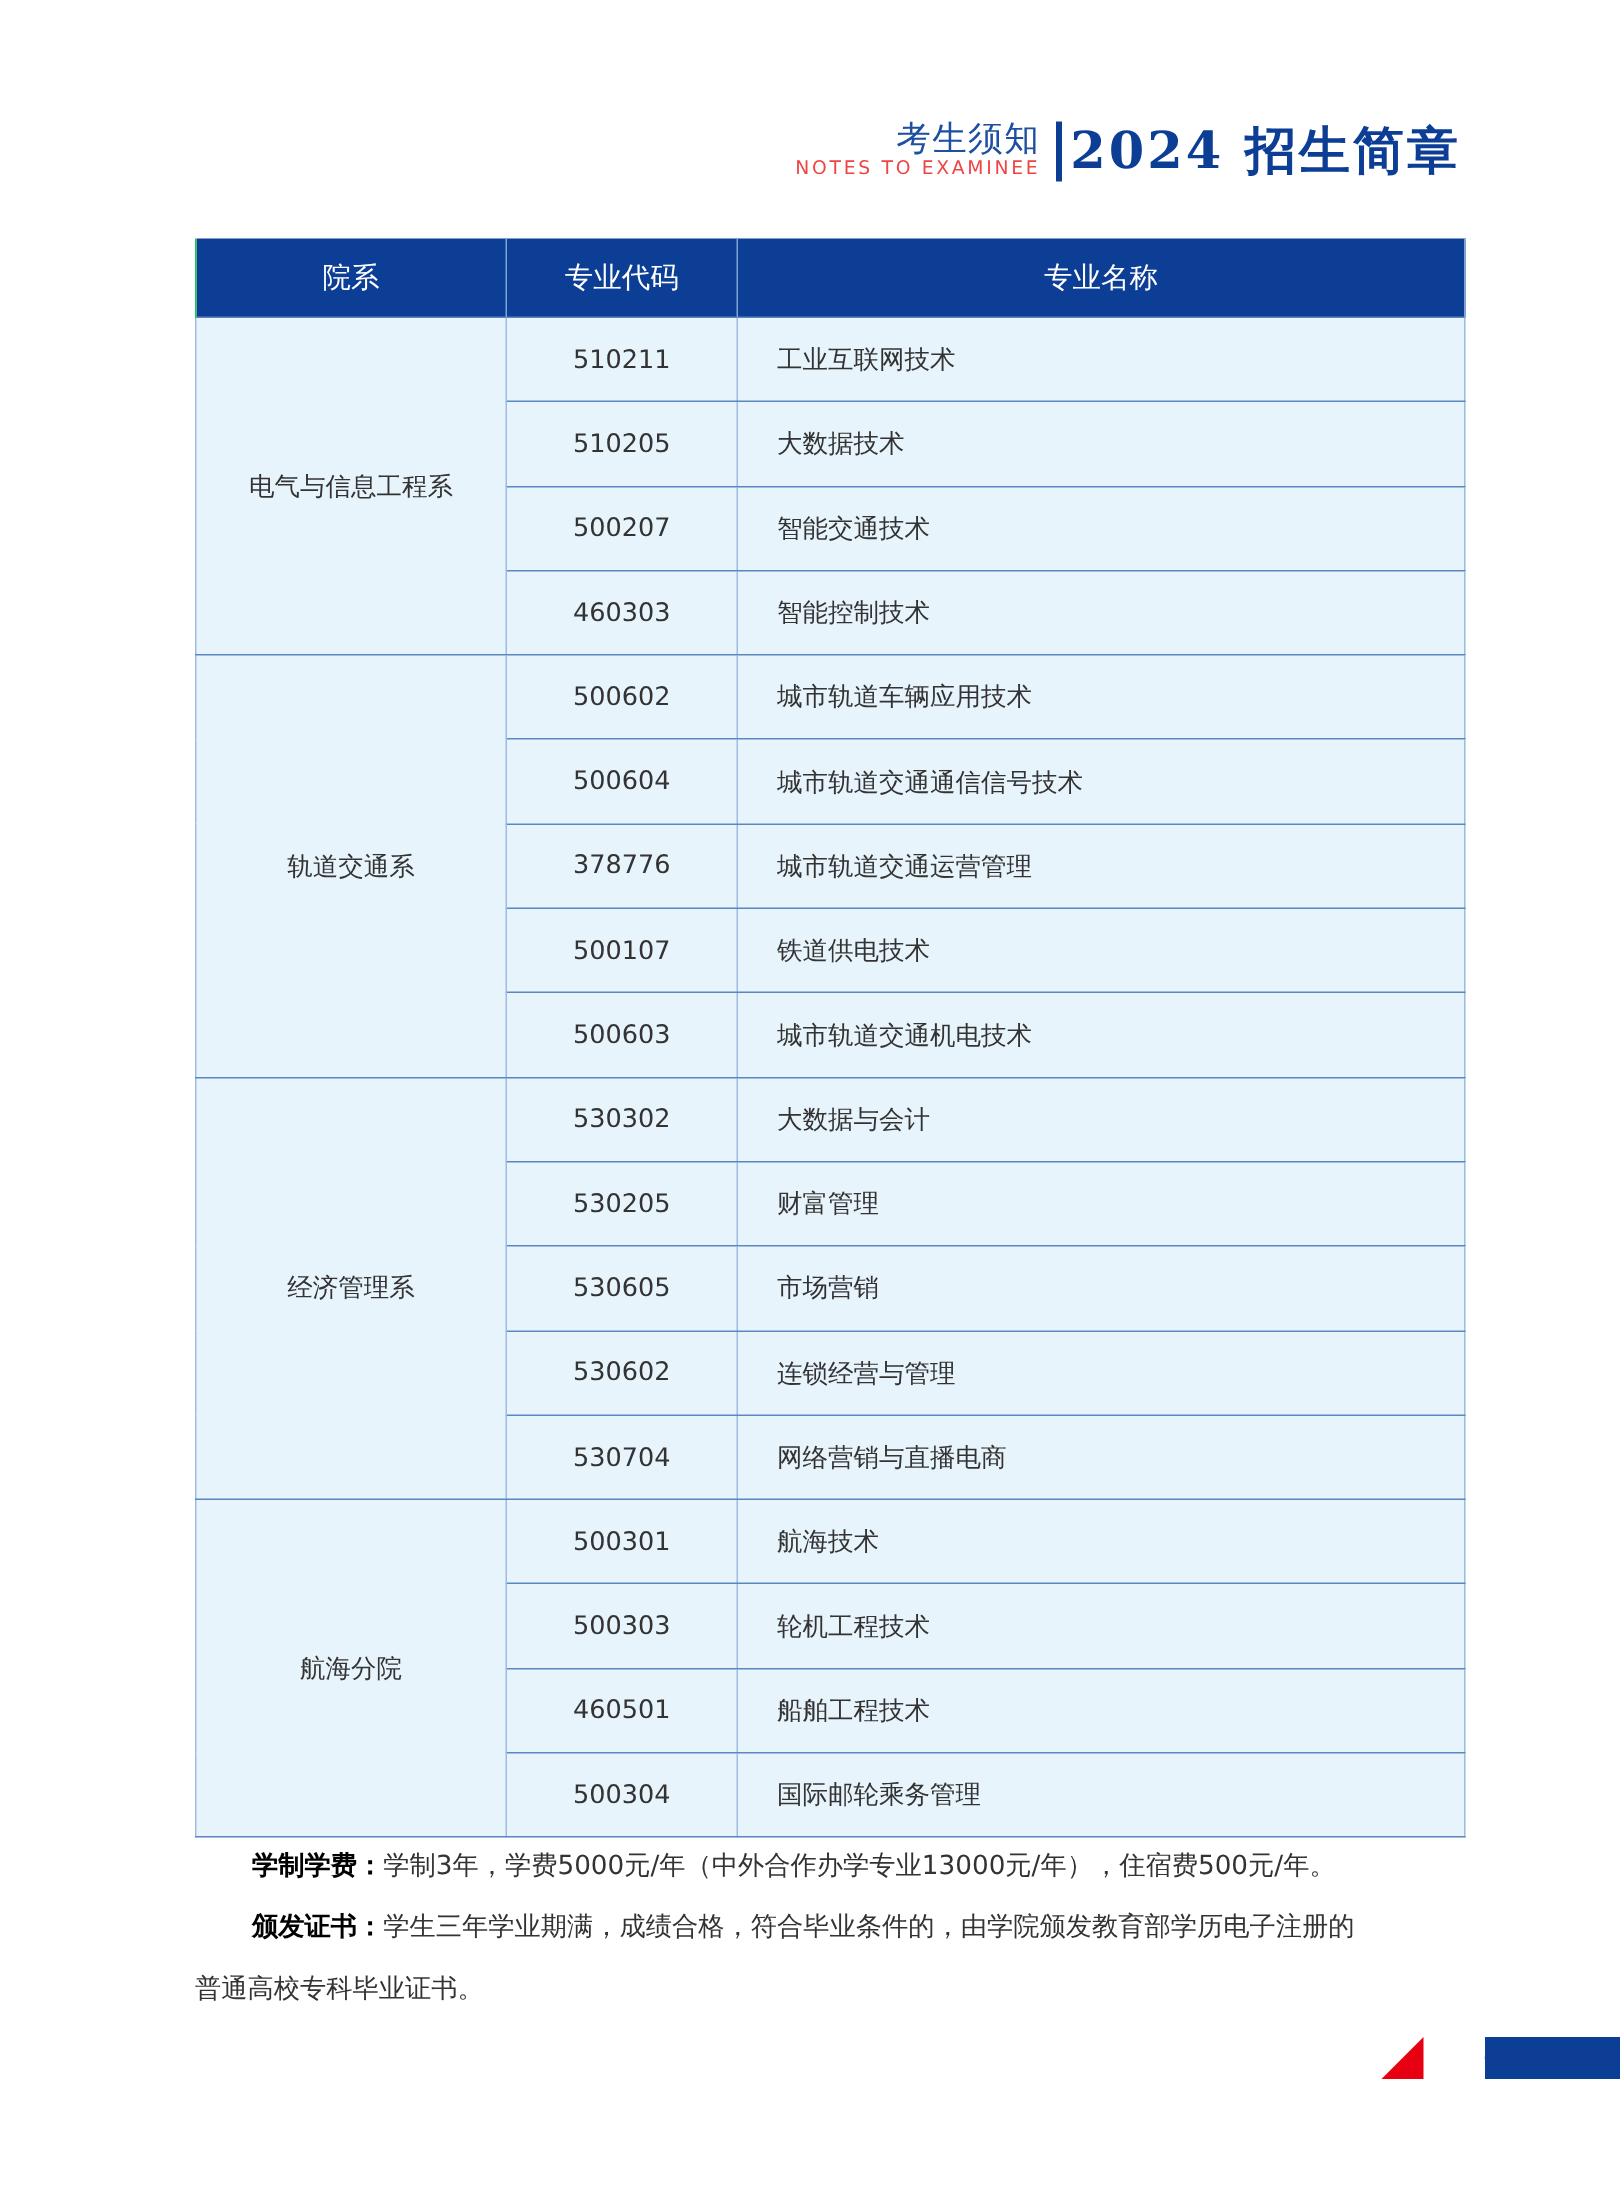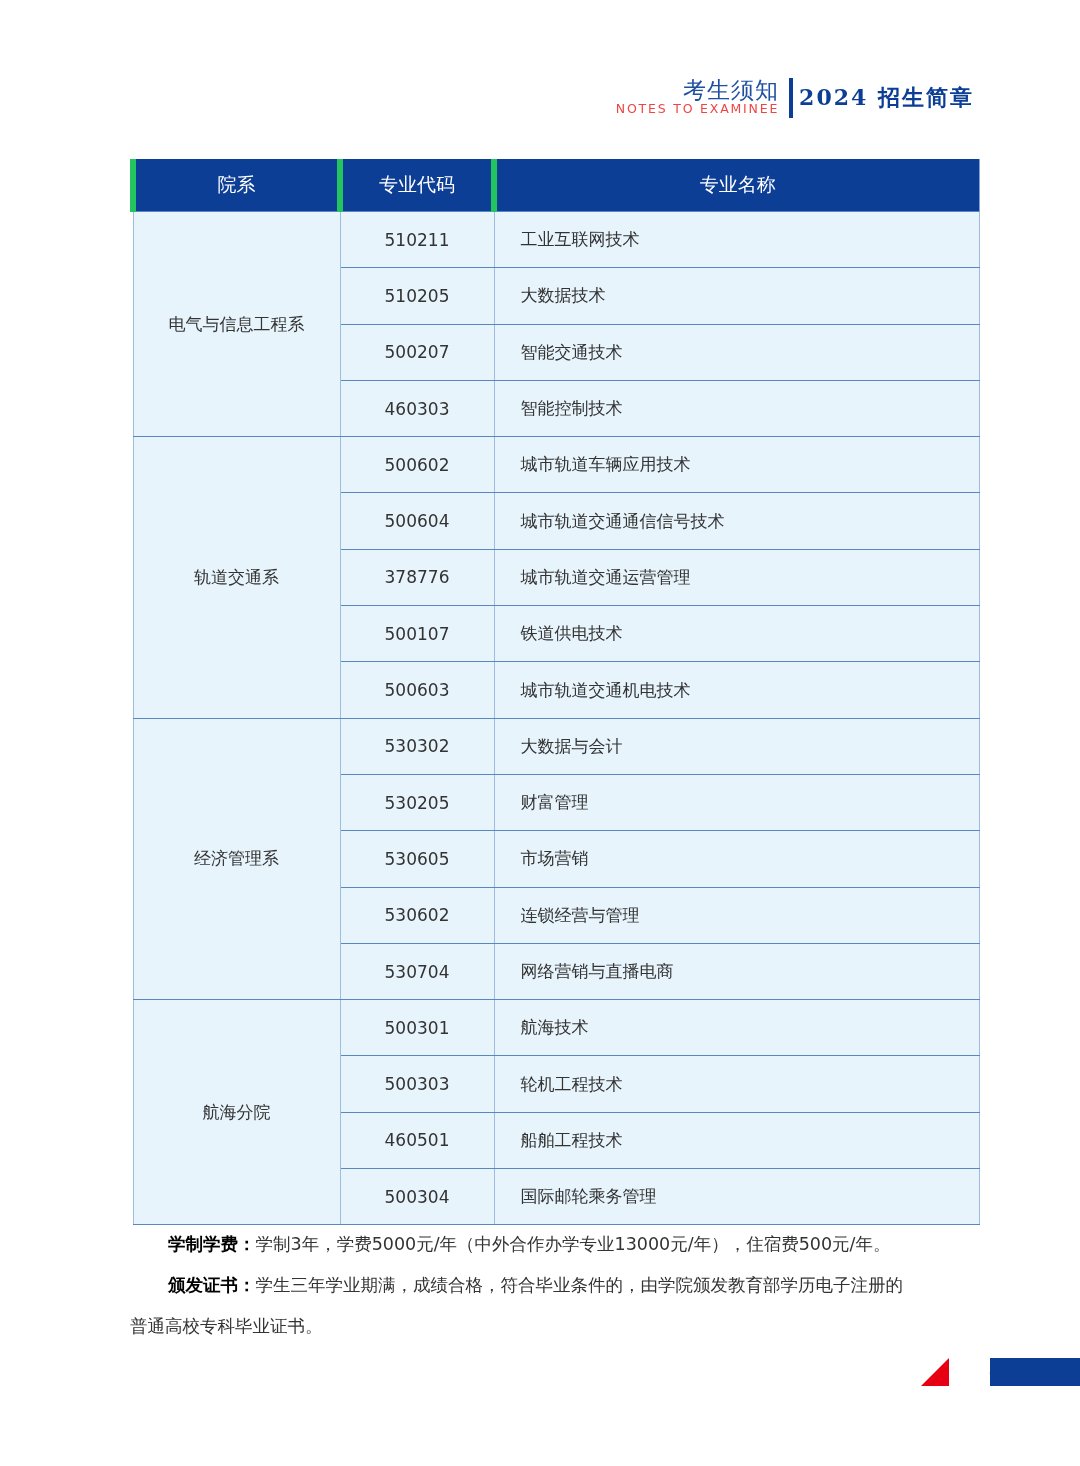--- a/index.html
+++ b/index.html
@@ -6,29 +6,29 @@
   body {
     width: 1080px; height: 1466px; background: #ffffff; position: relative;
     font-family: "DejaVu Sans", "Liberation Sans", sans-serif; color: #333;
     overflow: hidden;
   }
   .header { position: absolute; top: 78px; right: 106px; display: flex; align-items: center; }
   .header-left { text-align: right; margin-right: 10px; }
   .header-cn { font-size: 23px; color: #1e4fa0; letter-spacing: 1px; line-height: 22px; }
   .header-en { font-size: 12.5px; color: #ef4444; letter-spacing: 1.8px; line-height: 16px; }
   .header-bar { width: 4px; height: 40px; background: #0c3e95; margin-right: 6px; }
-  .header-title { font-family: "DejaVu Serif", "Liberation Serif", serif; font-size: 22px; font-weight: bold; color: #0c3e95; letter-spacing: 2px; text-align: center; }
+  .header-title { font-family: "DejaVu Serif", "Liberation Serif", serif; font-size: 34px; font-weight: bold; color: #0c3e95; letter-spacing: 2px; text-align: center; }
 
   table.majors {
     position: absolute; left: 130px; top: 159px; width: 846px;
     border-collapse: collapse; table-layout: fixed;
   }
   table.majors th {
     background: #0c3e95; color: #fff; font-weight: normal; font-size: 19px;
-    height: 50px; border-left: 6px solid #22c55e; border-right: 1px solid #7fa3d4;
+    height: 50px; border-left: 1px solid #22c55e; border-right: 1px solid #7fa3d4;
   }
   table.majors td {
     background: #e7f4fc; font-size: 17px; color: #333; height: 53.3px;
     border: 1px solid #5a86c2; border-left: 1.5px solid #9ebbe0; border-right: 1.5px solid #9ebbe0;
   }
   td.dept { text-align: center; }
   td.code { text-align: center; }
   td.name { padding-left: 26px; }
   .col1 { width: 207px; } .col2 { width: 154px; } .col3 { width: 485px; }
 

